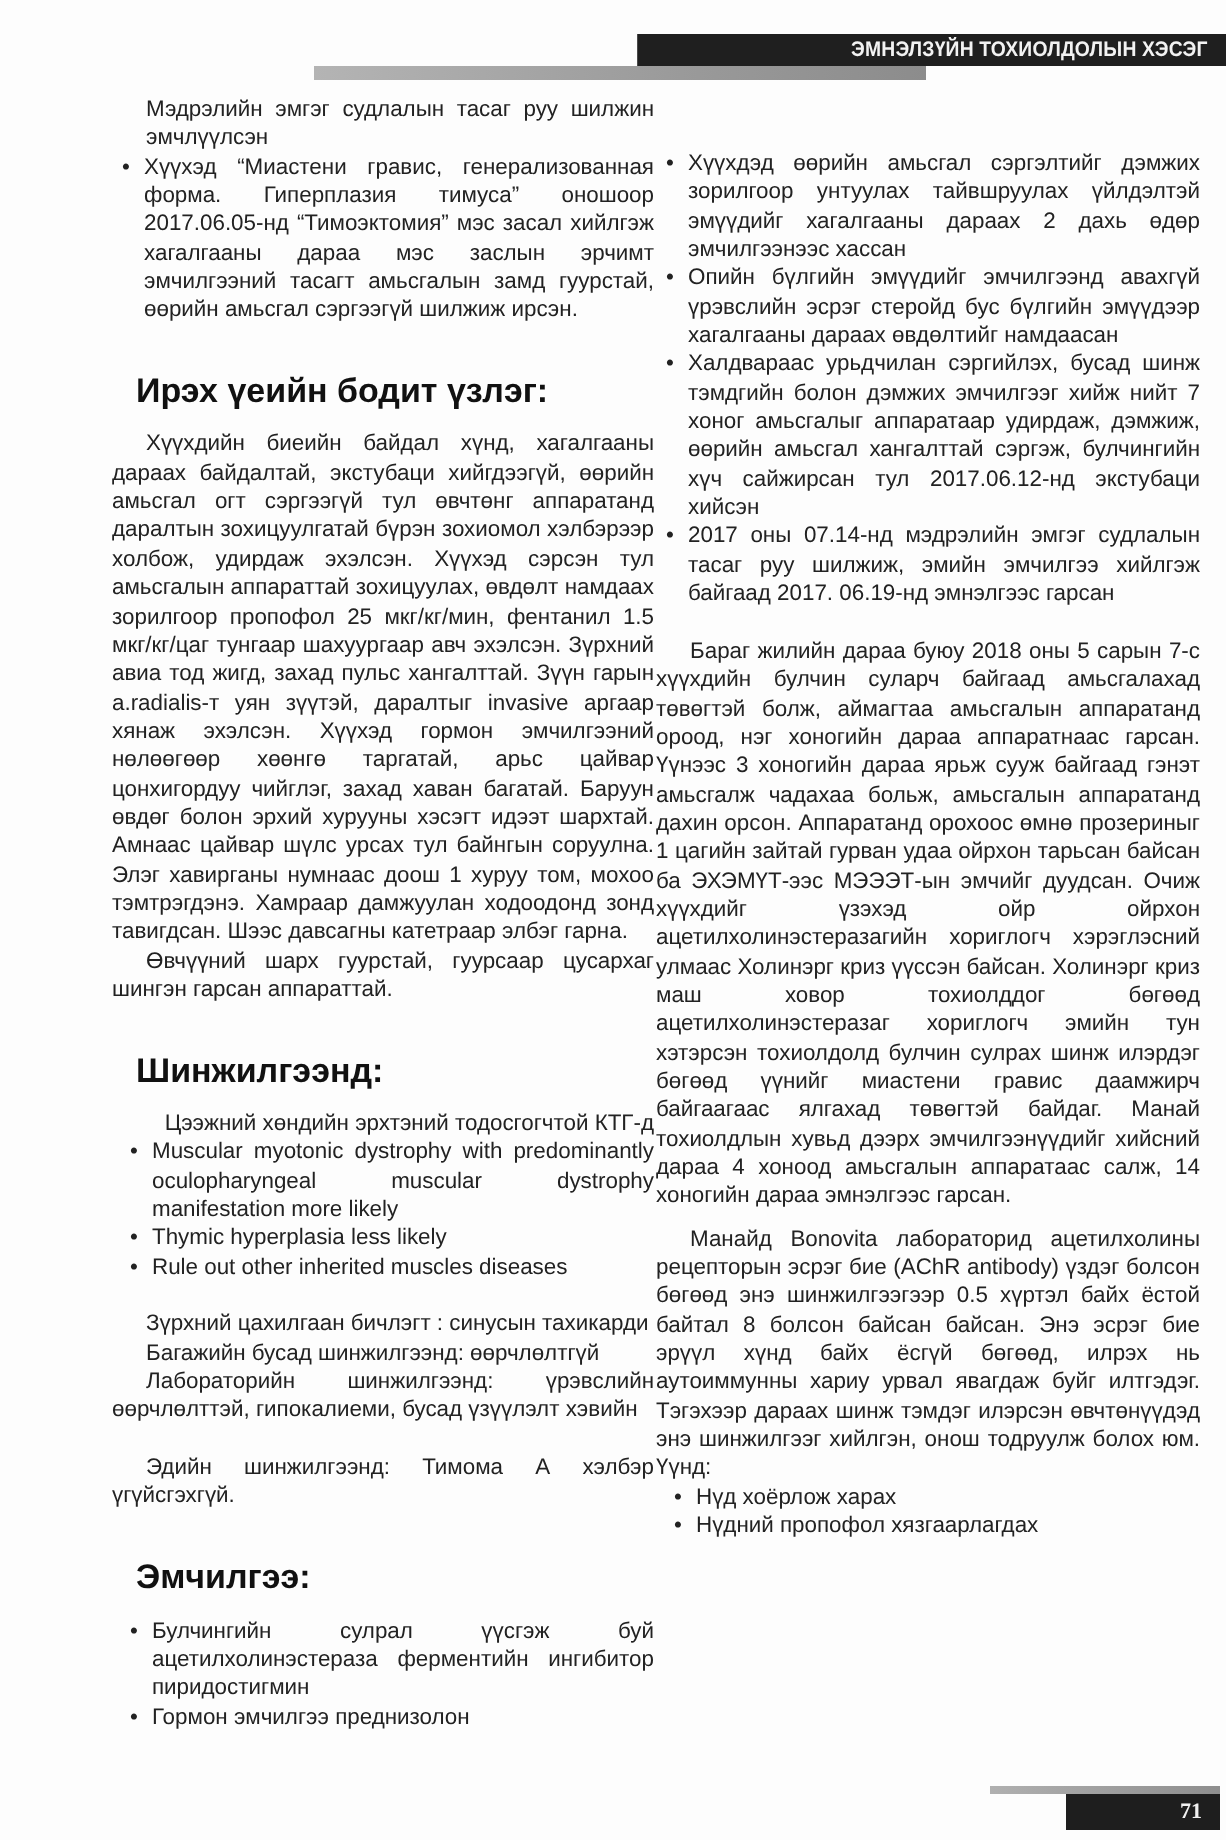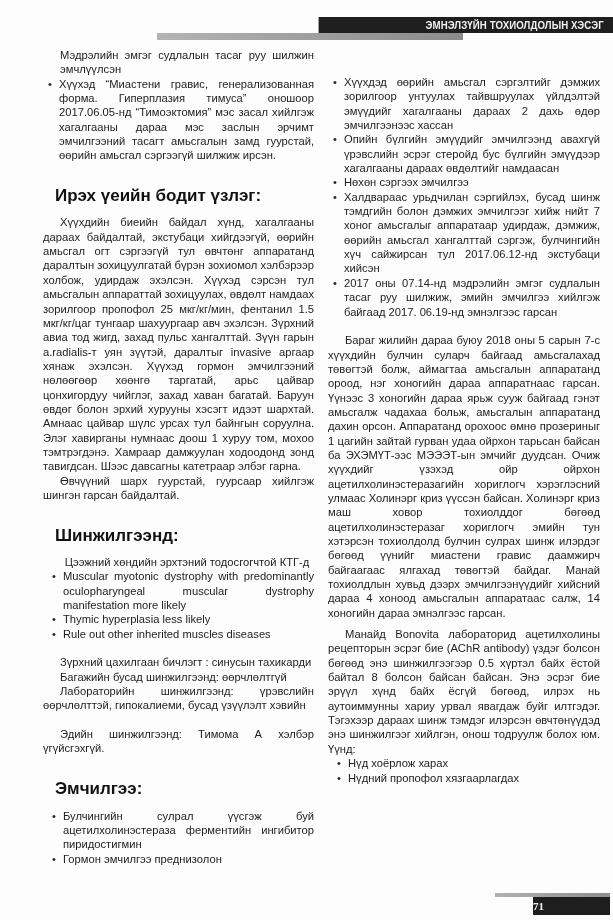--- a/index.html
+++ b/index.html
@@ -11,61 +11,61 @@
     position:absolute; left:293px; top:17px; width:320px; height:16px;
     background:#1f1f1f; color:#f2f2f2; font-size:10.5px; font-weight:bold;
     text-align:right; line-height:16px; padding-right:10px; box-sizing:border-box;
     letter-spacing:0.1px; transform:scaleX(0.92); transform-origin:right center;
   }
   .hdr-gray {
     position:absolute; left:157px; top:33px; width:306px; height:7px;
     background:linear-gradient(90deg,#b4b4b4,#9a9a9a 60%,#8c8c8c);
   }
   .col { position:absolute; top:48px; font-size:11.2px; line-height:14.35px; text-align:justify; }
-  .col.left { left:43px; width:271px; }
+  .col.left { left:56px; width:271px; }
   .col.right { left:328px; width:272px;margin-top:27px; }
   .col p { margin:0; }
   .indent { text-indent:17px; }
   .pad-l { padding-left:17px; }
   h3 { font-size:17px; font-weight:bold; margin:12px; line-height:14.35px; color:#111; }
   ul { list-style:none; margin:0; padding:0; }
   li { position:relative; padding-left:16px; }
   li::before { content:"\2022"; position:absolute; left:5px; top:0; }
   .gap { height:14.35px; }
   .gap-s { height:7px; }
   .ft-gray {
     position:absolute; left:495px; top:893px; width:115px; height:4px;
     background:linear-gradient(90deg,#b0b0b0,#8e8e8e);
   }
   .ft-dark {
     position:absolute; left:533px; top:897px; width:77px; height:18px;
     background:#1e1e1e; color:#f0f0f0; font-family:"Liberation Serif", serif;
-    font-weight:bold; font-size:11px; line-height:18px; text-align:left; padding-right:9px; box-sizing:border-box;
+    font-weight:bold; font-size:11px; line-height:18px; text-align:right; padding-right:9px; box-sizing:border-box;
   }
 </style>
 </head>
 <body>
 
 <div class="hdr-dark">
   <span>ЭМНЭЛЗҮЙН ТОХИОЛДОЛЫН ХЭСЭГ</span>
 </div>
 <div class="hdr-gray"></div>
 
 <div class="col left">
   <p class="pad-l">Мэдрэлийн эмгэг судлалын тасаг руу шилжин эмчлүүлсэн</p>
   <ul>
     <li>Хүүхэд “Миастени гравис, генерализованная форма. Гиперплазия тимуса” оношоор 2017.06.05-нд “Тимоэктомия” мэс засал хийлгэж хагалгааны дараа мэс заслын эрчимт эмчилгээний тасагт амьсгалын замд гуурстай, өөрийн амьсгал сэргээгүй шилжиж ирсэн.</li>
   </ul>
   <div class="gap"></div>
   <h3>Ирэх үеийн бодит үзлэг:</h3>
   <p class="indent">Хүүхдийн биеийн байдал хүнд, хагалгааны дараах байдалтай, экстубаци хийгдээгүй, өөрийн амьсгал огт сэргээгүй тул өвчтөнг аппаратанд даралтын зохицуулгатай бүрэн зохиомол хэлбэрээр холбож, удирдаж эхэлсэн. Хүүхэд сэрсэн тул амьсгалын аппараттай зохицуулах, өвдөлт намдаах зорилгоор пропофол 25 мкг/кг/мин, фентанил 1.5 мкг/кг/цаг тунгаар шахуургаар авч эхэлсэн. Зүрхний авиа тод жигд, захад пульс хангалттай. Зүүн гарын a.radialis-т уян зүүтэй, даралтыг invasive аргаар хянаж эхэлсэн. Хүүхэд гормон эмчилгээний нөлөөгөөр хөөнгө таргатай, арьс цайвар цонхигордуу чийглэг, захад хаван багатай. Баруун өвдөг болон эрхий хурууны хэсэгт идээт шархтай. Амнаас цайвар шүлс урсах тул байнгын соруулна. Элэг хавирганы нумнаас доош 1 хуруу том, мохоо тэмтрэгдэнэ. Хамраар дамжуулан ходоодонд зонд тавигдсан. Шээс давсагны катетраар элбэг гарна.</p>
-  <p class="indent">Өвчүүний шарх гуурстай, гуурсаар хийлгэж шингэн гарсан байдалтай.</p>
+  <p class="indent">Өвчүүний шарх гуурстай, гуурсаар цусархаг шингэн гарсан аппараттай.</p>
   <div class="gap"></div>
   <h3>Шинжилгээнд:</h3>
-  <p class="pad-l" style="text-align:center">Цээжний хөндийн эрхтэний тодосгогчтой КТГ-д</p>
+  <p class="pad-l" style="text-align:right">Цээжний хөндийн эрхтэний тодосгогчтой КТГ-д</p>
   <ul style="padding-left:4px">
     <li>Muscular myotonic dystrophy with predominantly oculopharyngeal muscular dystrophy manifestation more likely</li>
     <li>Thymic hyperplasia less likely</li>
     <li>Rule out other inherited muscles diseases</li>
   </ul>
   <div class="gap"></div>
   <p class="indent">Зүрхний цахилгаан бичлэгт : синусын тахикарди</p>
   <p class="indent">Багажийн бусад шинжилгээнд: өөрчлөлтгүй</p>
   <p class="indent">Лабораторийн шинжилгээнд: үрэвслийн өөрчлөлттэй, гипокалиеми, бусад үзүүлэлт хэвийн</p>
   <div class="gap"></div>
@@ -75,21 +75,20 @@
   <ul style="padding-left:4px">
     <li>Булчингийн сулрал үүсгэж буй ацетилхолинэстераза ферментийн ингибитор пиридостигмин</li>
     <li>Гормон эмчилгээ преднизолон</li>
   </ul>
 </div>
 
 <div class="col right">
   <ul>
     <li>Хүүхдэд өөрийн амьсгал сэргэлтийг дэмжих зорилгоор унтуулах тайвшруулах үйлдэлтэй эмүүдийг хагалгааны дараах 2 дахь өдөр эмчилгээнээс хассан</li>
     <li>Опийн бүлгийн эмүүдийг эмчилгээнд авахгүй үрэвслийн эсрэг стеройд бус бүлгийн эмүүдээр хагалгааны дараах өвдөлтийг намдаасан</li>
-    <li>Нөхөн сэргээх эмчилгээ</li>
     <li>Халдвараас урьдчилан сэргийлэх, бусад шинж тэмдгийн болон дэмжих эмчилгээг хийж нийт 7 хоног амьсгалыг аппаратаар удирдаж, дэмжиж, өөрийн амьсгал хангалттай сэргэж, булчингийн хүч сайжирсан тул 2017.06.12-нд экстубаци хийсэн</li>
     <li>2017 оны 07.14-нд мэдрэлийн эмгэг судлалын тасаг руу шилжиж, эмийн эмчилгээ хийлгэж байгаад 2017. 06.19-нд эмнэлгээс гарсан</li>
   </ul>
   <div class="gap"></div>
   <p class="indent">Бараг жилийн дараа буюу 2018 оны 5 сарын 7-с хүүхдийн булчин суларч байгаад амьсгалахад төвөгтэй болж, аймагтаа амьсгалын аппаратанд ороод, нэг хоногийн дараа аппаратнаас гарсан. Үүнээс 3 хоногийн дараа ярьж сууж байгаад гэнэт амьсгалж чадахаа больж, амьсгалын аппаратанд дахин орсон. Аппаратанд орохоос өмнө прозериныг 1 цагийн зайтай гурван удаа ойрхон тарьсан байсан ба ЭХЭМҮТ-ээс МЭЭЭТ-ын эмчийг дуудсан. Очиж хүүхдийг үзэхэд ойр ойрхон ацетилхолинэстеразагийн хориглогч хэрэглэсний улмаас Холинэрг криз үүссэн байсан. Холинэрг криз маш ховор тохиолддог бөгөөд ацетилхолинэстеразаг хориглогч эмийн тун хэтэрсэн тохиолдолд булчин сулрах шинж илэрдэг бөгөөд үүнийг миастени гравис даамжирч байгаагаас ялгахад төвөгтэй байдаг. Манай тохиолдлын хувьд дээрх эмчилгээнүүдийг хийсний дараа 4 хоноод амьсгалын аппаратаас салж, 14 хоногийн дараа эмнэлгээс гарсан.</p>
   <div class="gap-s"></div>
   <p class="indent">Манайд Bonovita лабораторид ацетилхолины рецепторын эсрэг бие (AChR antibody) үздэг болсон бөгөөд энэ шинжилгээгээр 0.5 хүртэл байх ёстой байтал 8 болсон байсан байсан. Энэ эсрэг бие эрүүл хүнд байх ёсгүй бөгөөд, илрэх нь аутоиммунны хариу урвал явагдаж буйг илтгэдэг. Тэгэхээр дараах шинж тэмдэг илэрсэн өвчтөнүүдэд энэ шинжилгээг хийлгэн, онош тодруулж болох юм. Үүнд:</p>
   <ul style="padding-left:4px">
     <li>Нүд хоёрлож харах</li>
     <li>Нүдний пропофол хязгаарлагдах</li>

